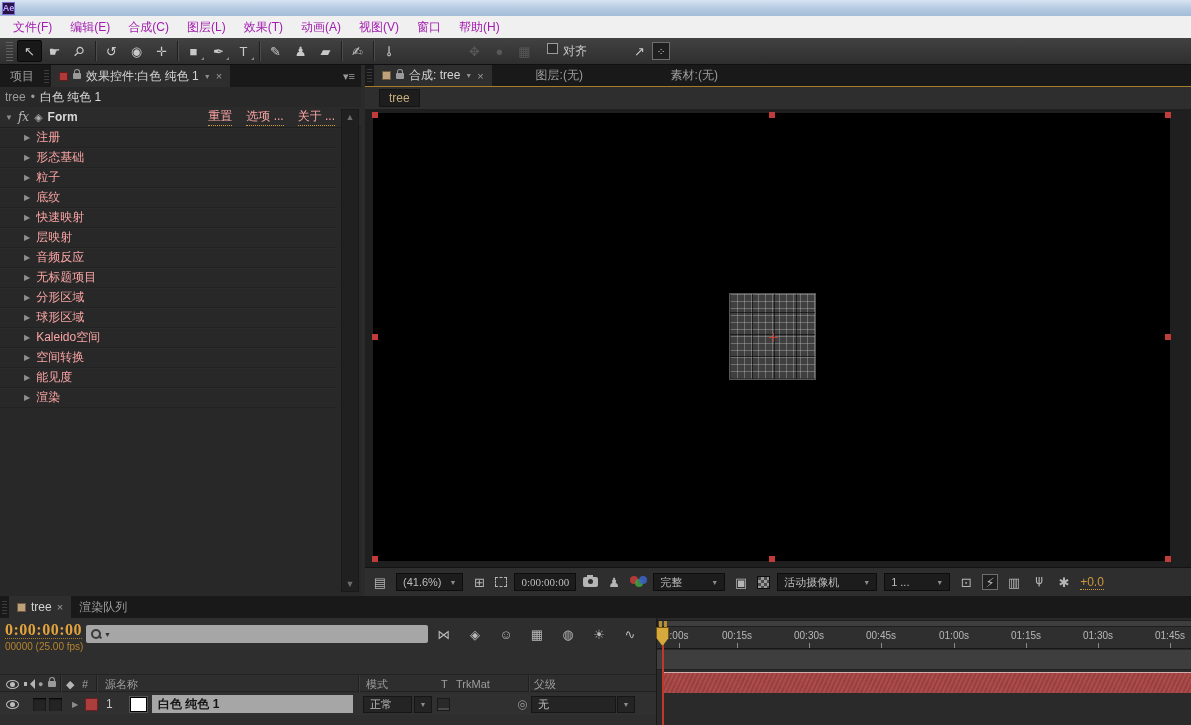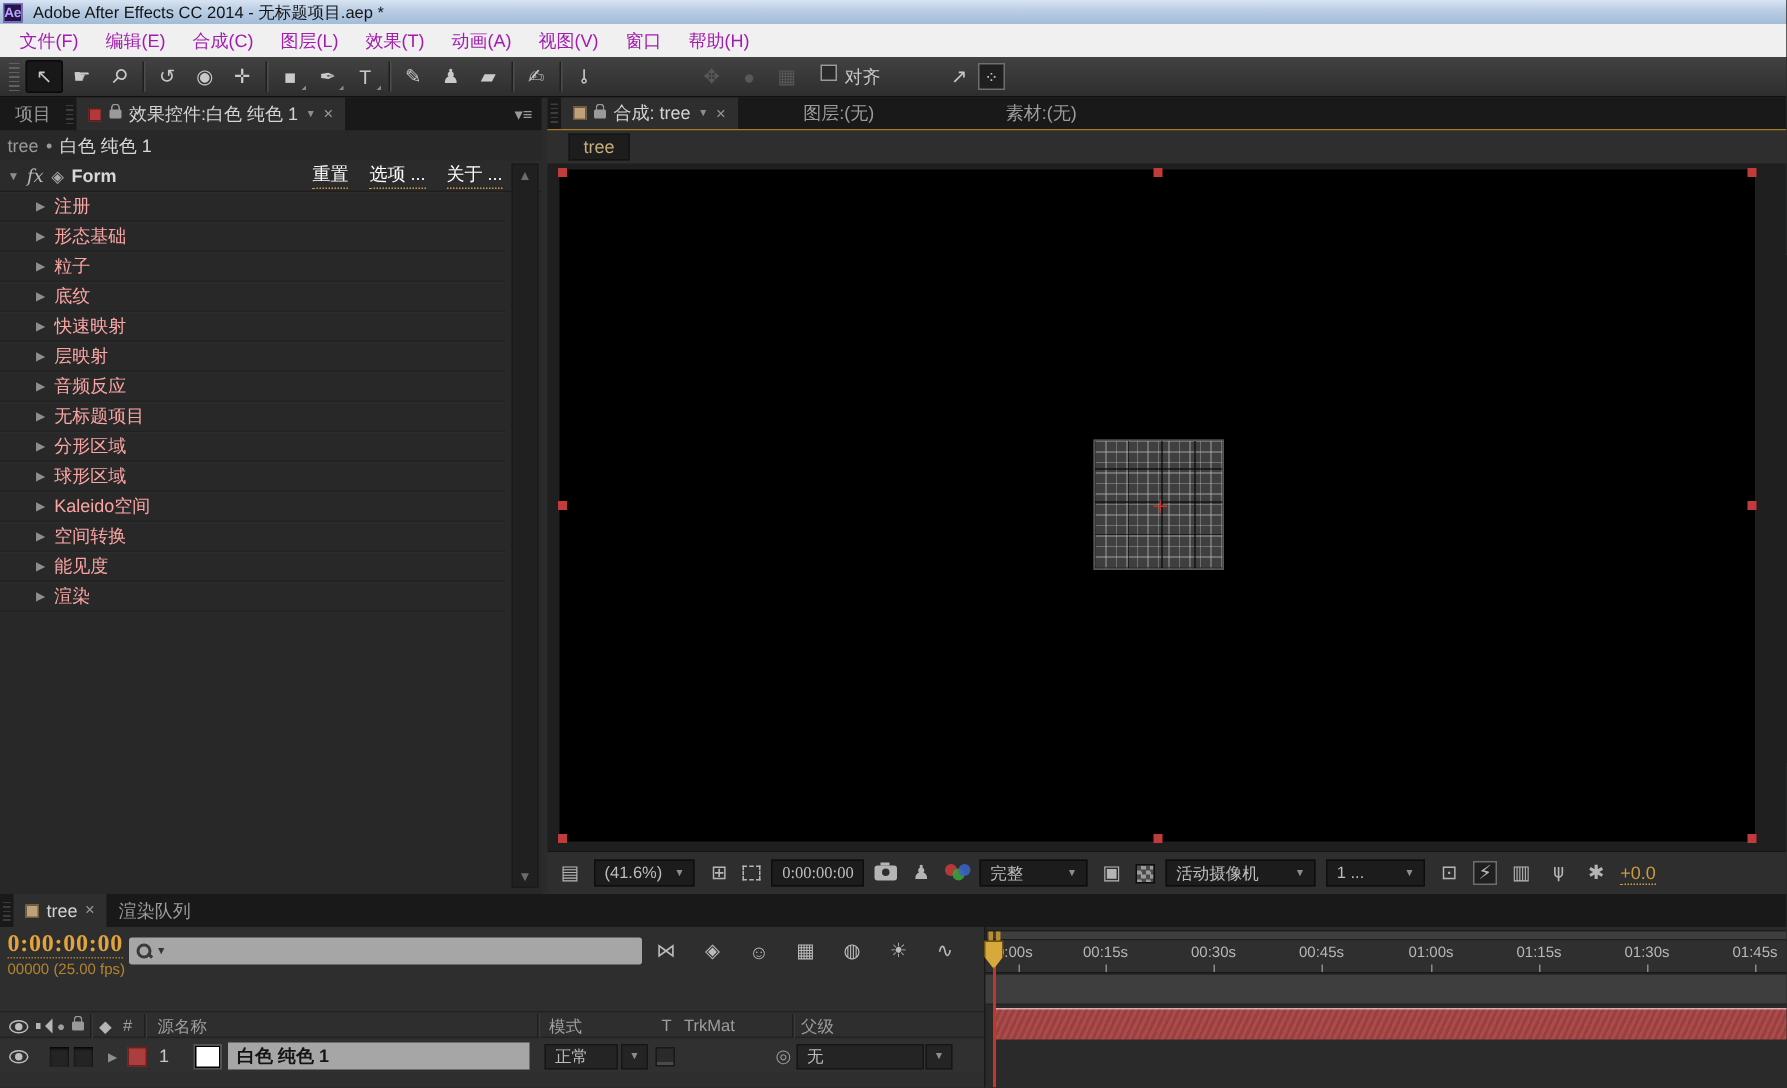--- a/index.html
+++ b/index.html
@@ -72,21 +72,21 @@
   .icon-rgb i:nth-child(3){left:9px;top:0;background:#3b62c2}
   .checker{width:13px;height:13px;display:inline-block;border:1px solid #0d0d0d;
     background:conic-gradient(#9a9a9a 0 25%,#4a4a4a 0 50%,#9a9a9a 0 75%,#4a4a4a 0) 0 0/6px 6px}
   .dashedbox{width:12px;height:10px;border:1px dashed #b5b5b5;display:inline-block}
 
   
   #left-panel{position:absolute;left:0;top:65px;width:361px;height:531px;background:#282828}
   #ec-breadcrumb{height:20px;display:flex;align-items:center;gap:5px;padding-left:5px;background:#282828}
   #fx-header{height:21px;display:flex;align-items:center;gap:5px;padding-left:5px;border-bottom:1px solid #1e1e1e;background:#2b2b2b}
   .fx-links{margin-left:auto;display:flex;gap:14px;padding-right:26px}
-  .fx-link{color:#ffffff;border-bottom:1px dotted #cf9a3d;font-size:12px}
+  .fx-link{color:#fca5a5;border-bottom:1px dotted #cf9a3d;font-size:12px}
   .fx-row{height:20px;display:flex;align-items:center;gap:6px;padding-left:24px;
     border-bottom:1px solid #222;box-shadow:inset 0 1px 0 rgba(255,255,255,.02);width:337px}
   .tri{font-size:8px;color:#8e8e8e}
   .fx-row span.lbl{color:#fca5a5}
   #ec-scroll{position:absolute;right:2px;top:44px;width:18px;height:483px;background:#202020;border:1px solid #1a1a1a;
     display:flex;flex-direction:column;justify-content:space-between;align-items:center;padding:2px 0;color:#6c6c6c;font-size:9px}
 
   
   #comp-panel{position:absolute;left:365px;top:65px;width:826px;height:531px;background:#2e2e2e}
   #comp-tabs{border-bottom:1px solid #a87b28}
@@ -159,21 +159,20 @@
   #cti-head{position:absolute;left:-1px;top:9px;width:13px;height:19px;background:#d7a93c;border:1px solid #6e5514;
     clip-path:polygon(0 0,100% 0,100% 55%,50% 100%,0 55%)}
 
   .mono{font-family:Liberation Serif, serif}
 </style>
 </head>
 <body>
 
 <div id="titlebar">
   <span class="ae-badge">Ae</span>
-  <span>Adobe After Effects CC 2014 - 无标题项目.aep *</span>
 </div>
 
 <div id="menubar">
   <span class="menu-item">文件(F)</span>
   <span class="menu-item">编辑(E)</span>
   <span class="menu-item">合成(C)</span>
   <span class="menu-item">图层(L)</span>
   <span class="menu-item">效果(T)</span>
   <span class="menu-item">动画(A)</span>
   <span class="menu-item">视图(V)</span>

